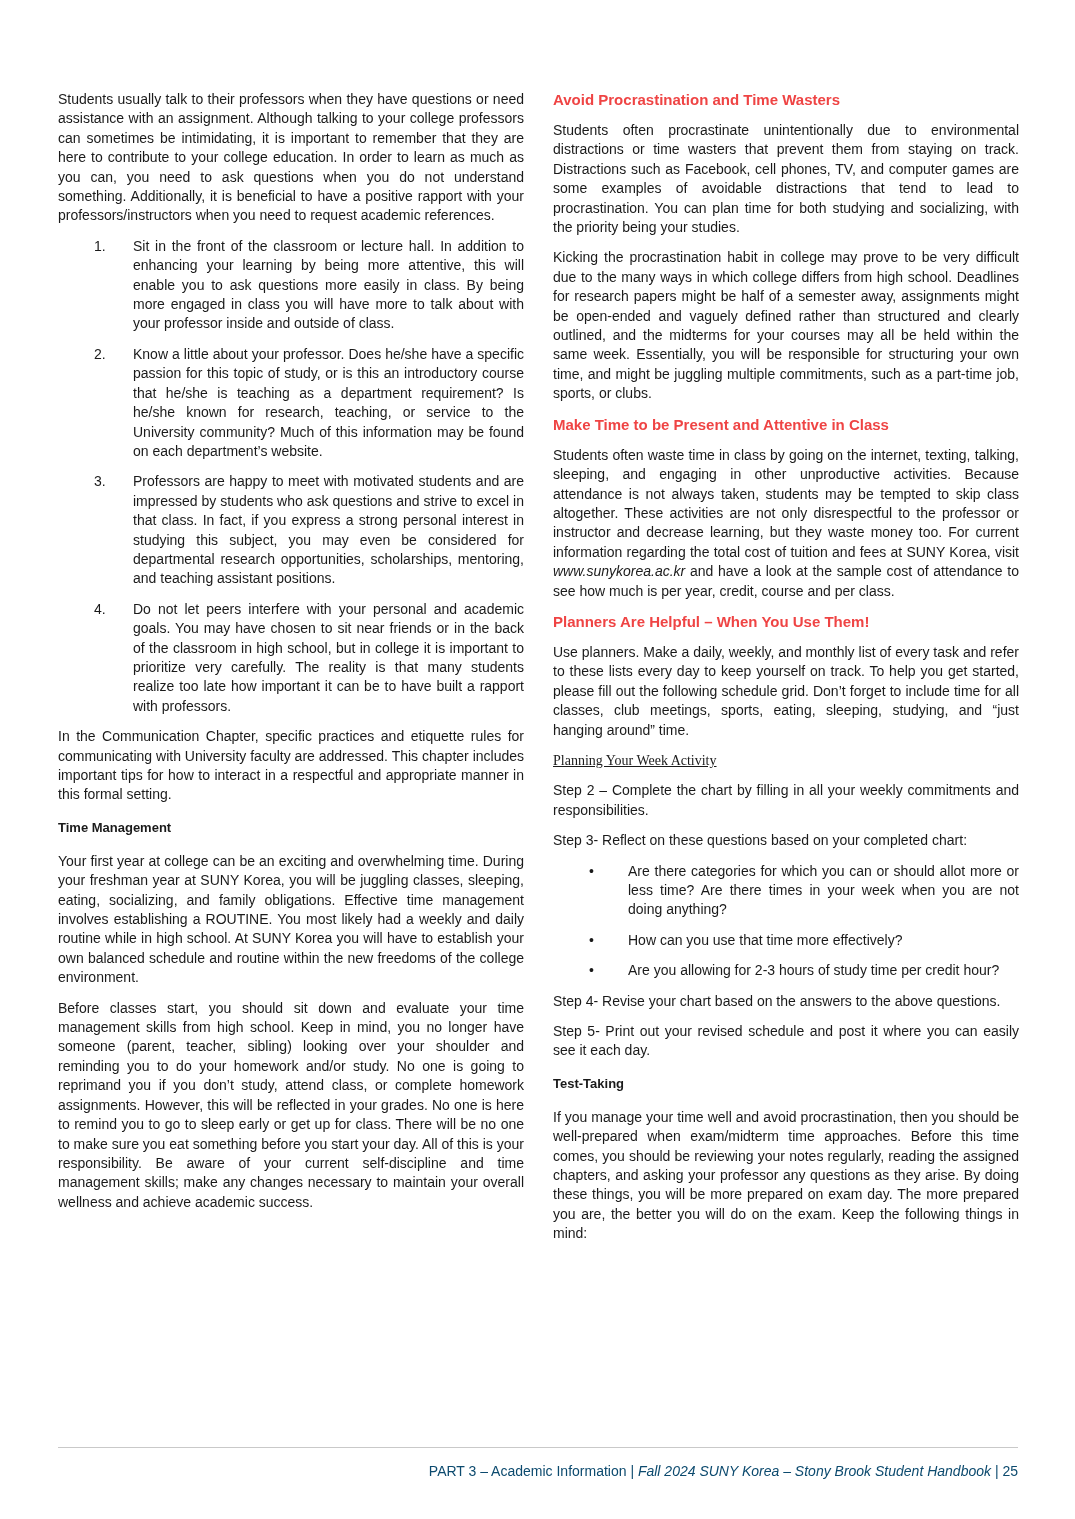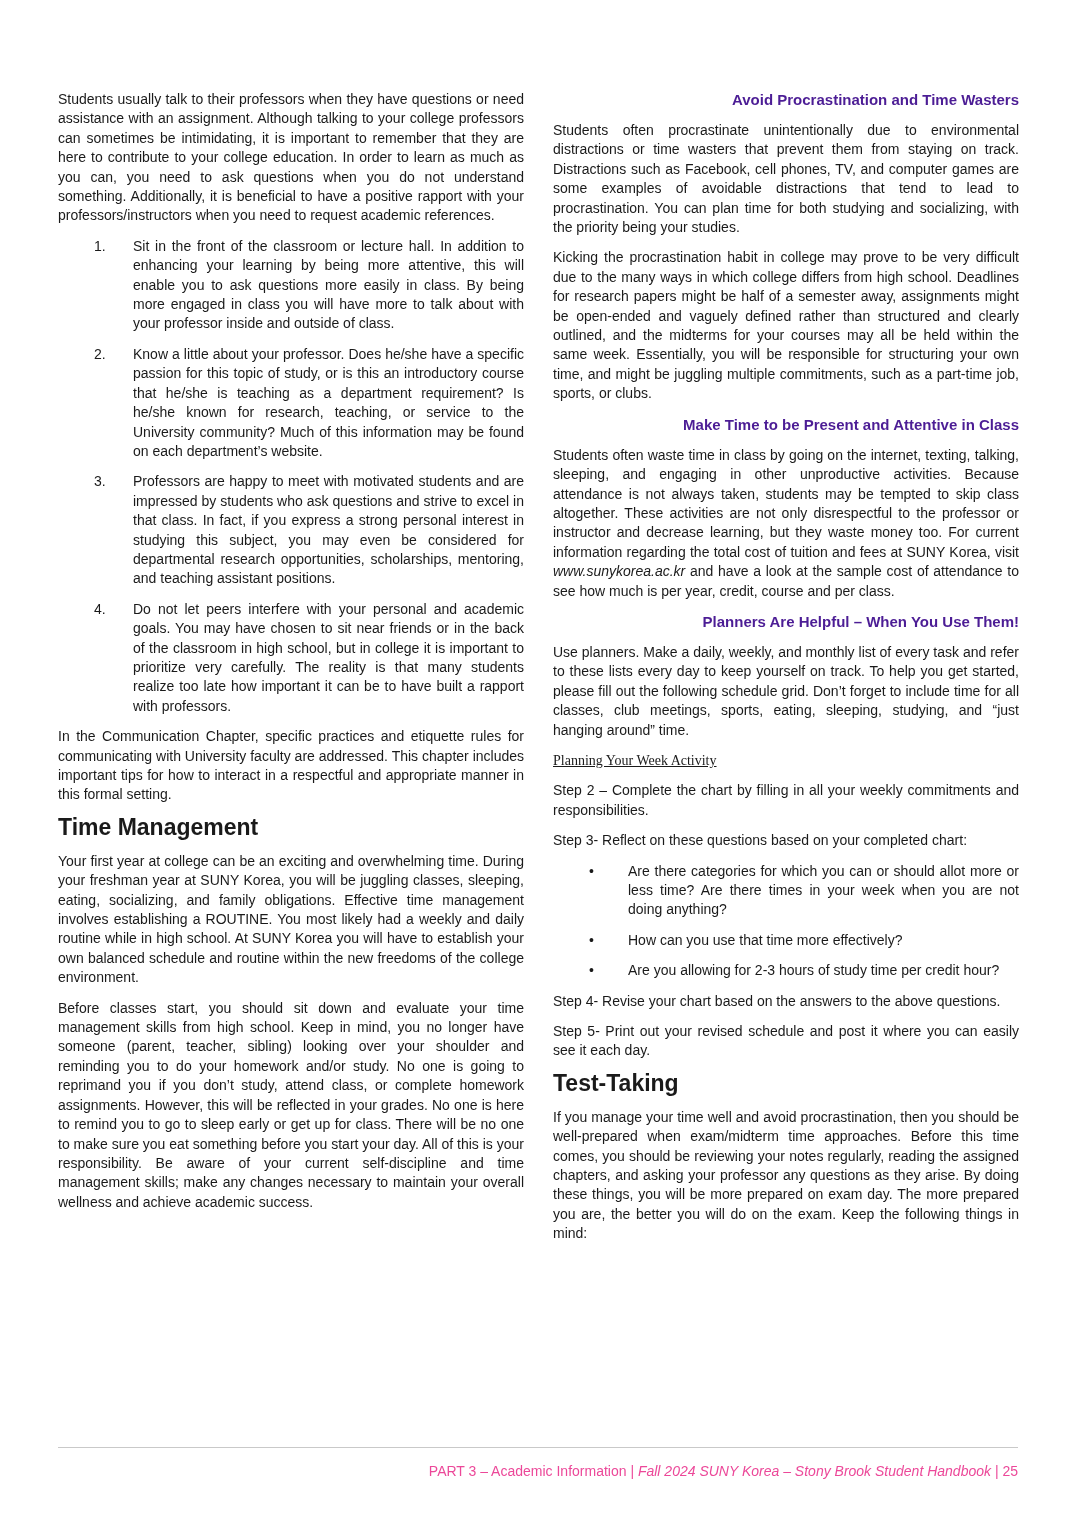--- a/index.html
+++ b/index.html
@@ -27,31 +27,31 @@
     width: 466px;
     font-size: 14px;
     line-height: 19.4px;
     text-align: justify;
   }
   .col > :first-child { margin-top: 0; }
   .para {
     margin: 0 0 11px 0;
   }
   .section-heading {
-    font-size: 23px;
+    font-size: 13px;
     line-height: 23px;
     color: #1a1a1a;
     text-align: left;
     margin: 7px 0 13px 0;
   }
   .sub-heading {
     font-size: 15px;
     line-height: 20px;
-    color: #4c1d95;
-    text-align: right;
+    color: #ef4444;
+    text-align: left;
     margin: 5px 0 11px 0;
   }
   .underlined-title {
     text-decoration: underline;
     margin: 0 0 11px 0;
     text-align: left;
     font-family: Liberation Serif, serif;
   }
   .list-item {
     display: flex;
@@ -75,21 +75,21 @@
   }
   .footer {
     position: absolute;
     left: 58px;
     right: 57px;
     top: 1447px;
     border-top: 1px solid #c9c9c9;
     padding-top: 15px;
     text-align: right;
     font-size: 14px;
-    color: #ec4899;
+    color: #0c4a6e;
   }
 </style>
 </head>
 <body>
 
 <div class="page">
   <div class="columns">
 
     <div class="col">
       <p class="para">Students usually talk to their professors when they have questions or need assistance with an assignment. Although talking to your college professors can sometimes be intimidating, it is important to remember that they are here to contribute to your college education. In order to learn as much as you can, you need to ask questions when you do not understand something. Additionally, it is beneficial to have a positive rapport with your professors/instructors when you need to request academic references.</p>

